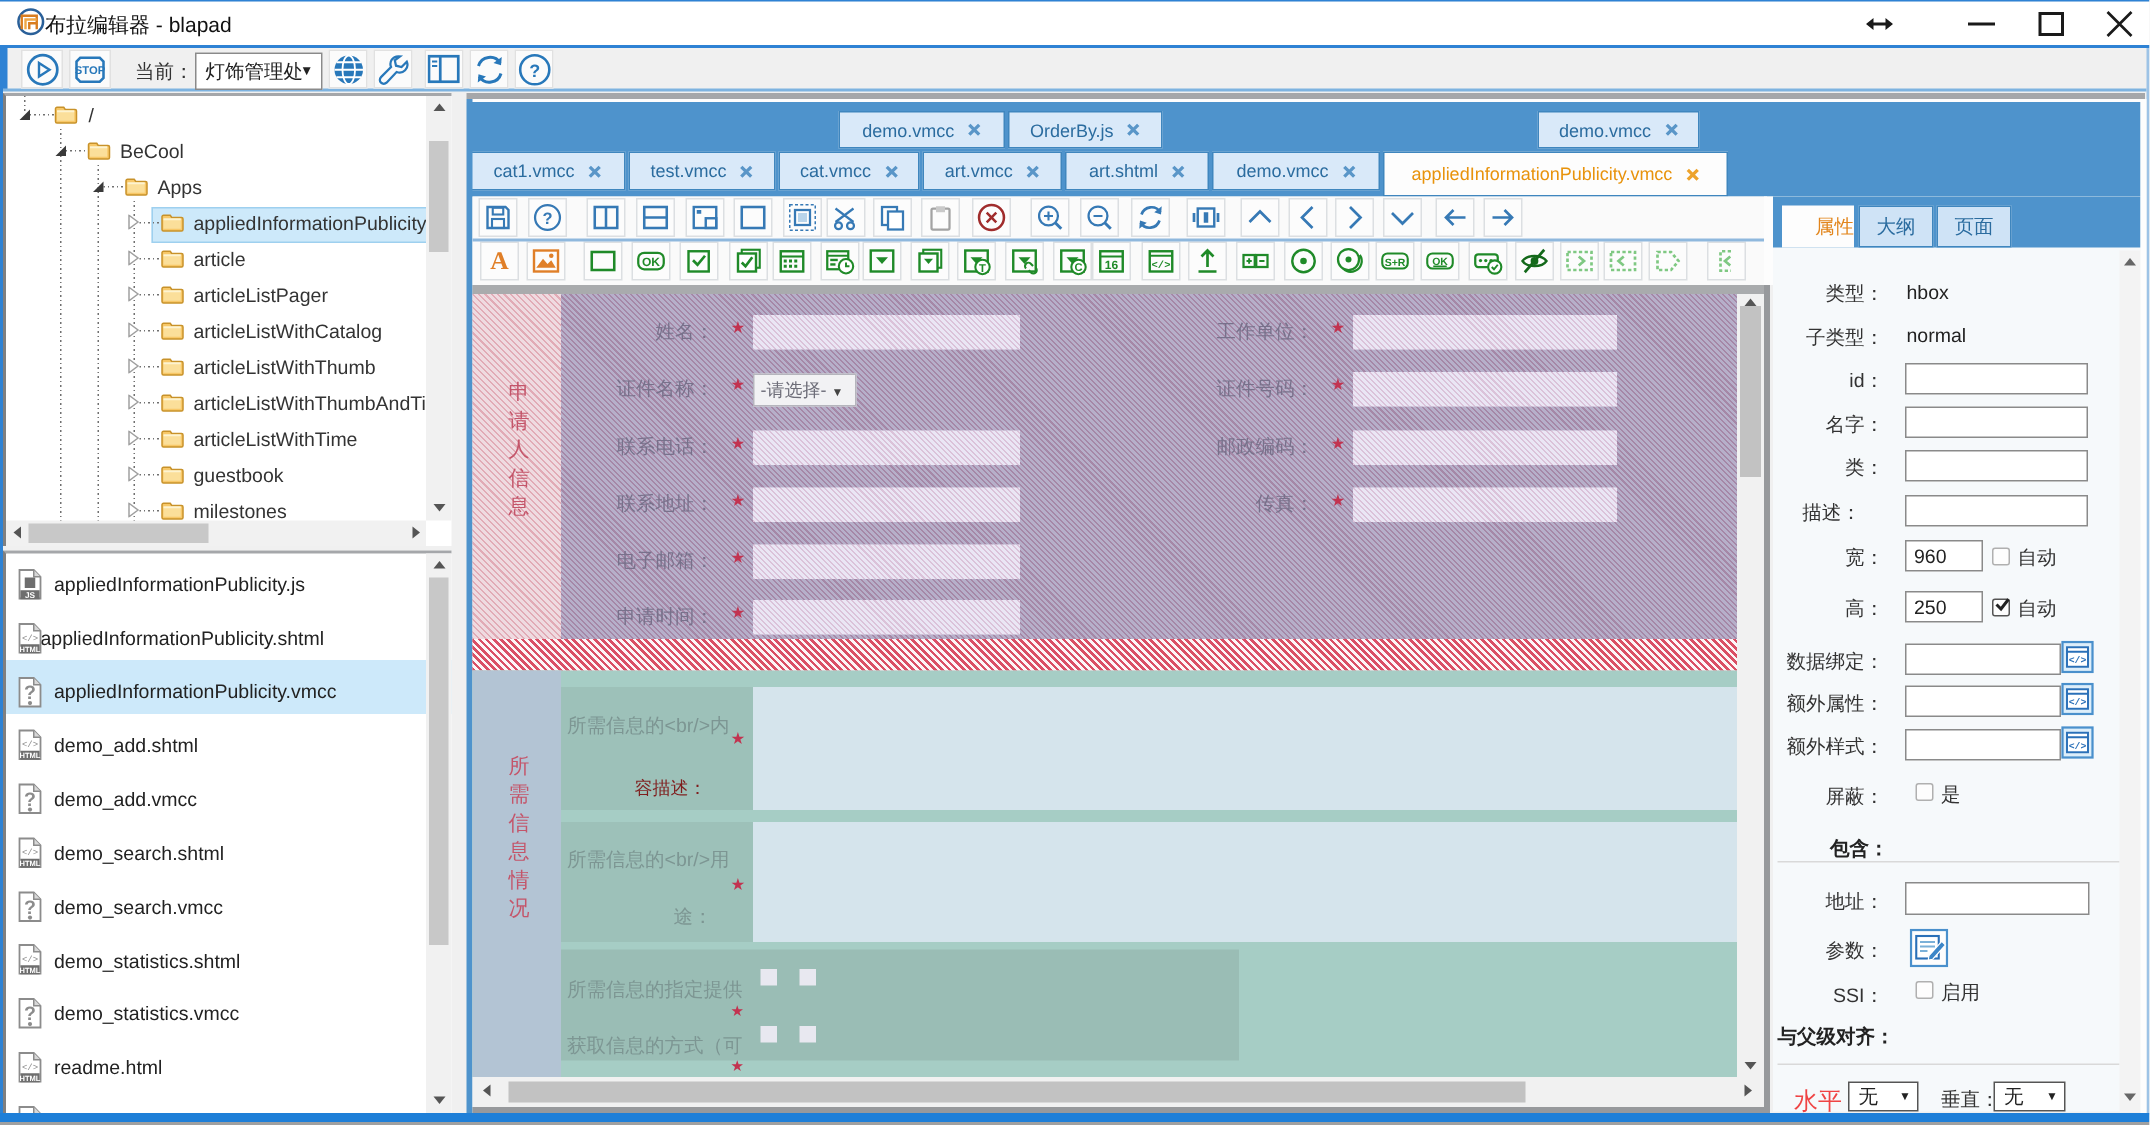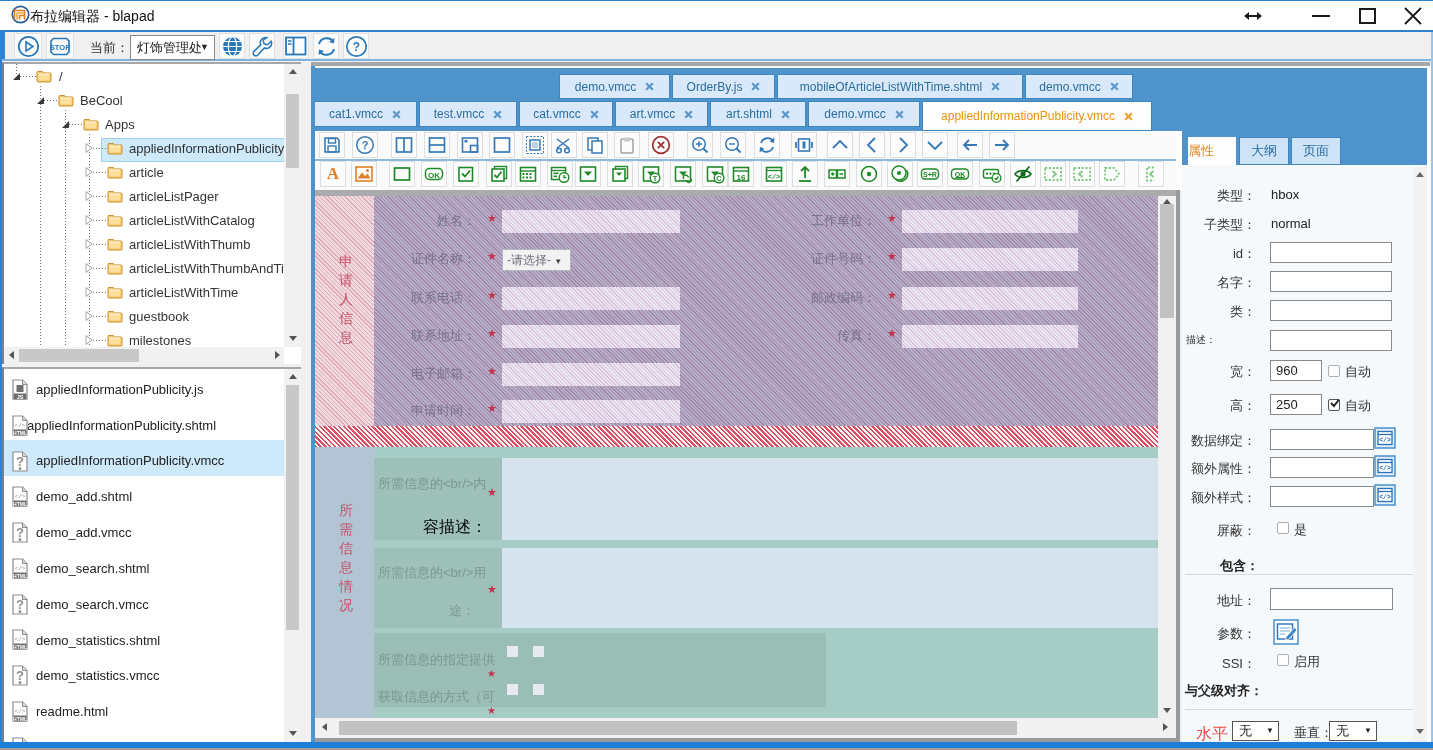--- a/index.html
+++ b/index.html
@@ -349,23 +349,20 @@
 <div class="arr" style="left:285px;top:5px;border-left:4px solid transparent;border-right:4px solid transparent;border-bottom:5px solid #555"></div>
 <div class="arr" style="left:285px;top:362px;border-left:4px solid transparent;border-right:4px solid transparent;border-top:5px solid #555"></div>
 </div>
 <div class="abs" id="graystrip"></div>
 <div class="abs" style="left:311px;top:66px;width:1119px;height:2px;background:#fdfdfd"></div>
 <div class="abs" id="tabbar">
 <div class="tab" style="left:246px;top:6px;width:111px;height:25px">demo.vmcc<svg width="9" height="9" viewBox="0 0 9 9" style="margin-left:9px">
           <path d="M1.2 1.2 L7.8 7.8 M7.8 1.2 L1.2 7.8" stroke="#5a96c8" stroke-width="2.2"></path>
         </svg></div>
 <div class="tab" style="left:359px;top:6px;width:103px;height:25px">OrderBy.js<svg width="9" height="9" viewBox="0 0 9 9" style="margin-left:9px">
-          <path d="M1.2 1.2 L7.8 7.8 M7.8 1.2 L1.2 7.8" stroke="#5a96c8" stroke-width="2.2"></path>
-        </svg></div>
-<div class="tab" style="left:464px;top:6px;width:246px;height:25px">mobileOfArticleListWithTime.shtml<svg width="9" height="9" viewBox="0 0 9 9" style="margin-left:9px">
           <path d="M1.2 1.2 L7.8 7.8 M7.8 1.2 L1.2 7.8" stroke="#5a96c8" stroke-width="2.2"></path>
         </svg></div>
 <div class="tab" style="left:712px;top:6px;width:108px;height:25px">demo.vmcc<svg width="9" height="9" viewBox="0 0 9 9" style="margin-left:9px">
           <path d="M1.2 1.2 L7.8 7.8 M7.8 1.2 L1.2 7.8" stroke="#5a96c8" stroke-width="2.2"></path>
         </svg></div>
 <div class="tab" style="left:0px;top:33px;width:104px;height:26px">cat1.vmcc<svg width="9" height="9" viewBox="0 0 9 9" style="margin-left:9px">
           <path d="M1.2 1.2 L7.8 7.8 M7.8 1.2 L1.2 7.8" stroke="#5a96c8" stroke-width="2.2"></path>
         </svg></div>
 <div class="tab" style="left:106px;top:33px;width:98px;height:26px">test.vmcc<svg width="9" height="9" viewBox="0 0 9 9" style="margin-left:9px">
           <path d="M1.2 1.2 L7.8 7.8 M7.8 1.2 L1.2 7.8" stroke="#5a96c8" stroke-width="2.2"></path>
@@ -743,21 +740,21 @@
       <div style="position:absolute;font-size:11px;color:#c23350;left:172px;top:212px">★</div>
 <div style="position:absolute;font-size:13px;color:#78718b;text-align:right;white-space:nowrap;left:441px;top:22px;width:120px">工作单位：</div>
       <div style="position:absolute;font-size:11px;color:#c23350;left:572px;top:22px">★</div>
 <div style="position:absolute;font-size:13px;color:#78718b;text-align:right;white-space:nowrap;left:441px;top:60px;width:120px">证件号码：</div>
       <div style="position:absolute;font-size:11px;color:#c23350;left:572px;top:60px">★</div>
 <div style="position:absolute;font-size:13px;color:#78718b;text-align:right;white-space:nowrap;left:441px;top:99px;width:120px">邮政编码：</div>
       <div style="position:absolute;font-size:11px;color:#c23350;left:572px;top:99px">★</div>
 <div style="position:absolute;font-size:13px;color:#78718b;text-align:right;white-space:nowrap;left:441px;top:137px;width:120px">传真：</div>
       <div style="position:absolute;font-size:11px;color:#c23350;left:572px;top:137px">★</div>
 <div style="position:absolute;font-size:13px;color:#7d9693;white-space:nowrap;left:63px;top:285px">所需信息的&lt;br/&gt;内</div>
-<div style="position:absolute;font-size:16px;color:#000000;white-space:nowrap;left:108px;top:327px">容描述：</div>
+<div style="position:absolute;font-size:12px;color:#7f1d1d;white-space:nowrap;left:108px;top:327px">容描述：</div>
 <div style="position:absolute;font-size:11px;color:#c23350;left:172px;top:296px">★</div>
 <div style="position:absolute;font-size:13px;color:#7d9693;white-space:nowrap;left:63px;top:374px">所需信息的&lt;br/&gt;用</div>
 <div style="position:absolute;font-size:13px;color:#7d9693;white-space:nowrap;left:134px;top:412px">途：</div>
 <div style="position:absolute;font-size:11px;color:#c23350;left:172px;top:393px">★</div>
 <div style="position:absolute;font-size:13px;color:#7d9693;white-space:nowrap;left:63px;top:461px">所需信息的指定提供</div>
 <div style="position:absolute;font-size:11px;color:#c23350;left:172px;top:478px;font-size:10px">★</div>
 <div style="position:absolute;font-size:13px;color:#7d9693;white-space:nowrap;left:63px;top:498px">获取信息的方式（可</div>
 <div style="position:absolute;font-size:11px;color:#c23350;left:172px;top:515px;font-size:10px">★</div>
 <div class="abs" style="left:192px;top:456px;width:11px;height:11px;background:#e8e8f0"></div>
 <div class="abs" style="left:192px;top:494px;width:11px;height:11px;background:#e8e8f0"></div>
@@ -770,34 +767,34 @@
 <div class="abs" style="left:0;top:528px;width:861px;height:20px;background:#f1f1f1"></div>
 <div class="abs" style="left:24px;top:531px;width:678px;height:14px;background:#c2c2c2"></div>
 <div class="arr" style="left:7px;top:533px;border-top:4px solid transparent;border-bottom:4px solid transparent;border-right:5px solid #555"></div>
 <div class="arr" style="left:848px;top:533px;border-top:4px solid transparent;border-bottom:4px solid transparent;border-left:5px solid #555"></div>
 </div>
 <div class="abs" id="ebr"></div>
 <div class="abs" style="left:1176px;top:131px;width:6px;height:59px;background:#fdfdfd"></div>
 <div class="abs" id="ebb"></div>
 <div class="abs" id="rightpanel">
 <div class="abs" style="left:0;top:0;width:245px;height:34px;background:#4e93cc"></div>
-<div class="abs" style="left:6px;top:6px;width:48px;height:28px;background:#fdfdfd;color:#e2851b;font-size:13px;text-align:left;line-height:28px">属性</div>
+<div class="abs" style="left:6px;top:6px;width:48px;height:28px;background:#fdfdfd;color:#e2851b;font-size:13px;text-align:right;line-height:28px">属性</div>
 <div class="abs" style="left:57px;top:6px;width:50px;height:28px;background:#cfe3f6;border:1px solid #3f86be;color:#2b6c9f;font-size:13px;text-align:center;line-height:26px">大纲</div>
 <div class="abs" style="left:109px;top:6px;width:50px;height:28px;background:#cfe3f6;border:1px solid #3f86be;color:#2b6c9f;font-size:13px;text-align:center;line-height:26px">页面</div>
 <div style="position:absolute;font-size:13px;color:#333;text-align:right;width:70px;white-space:nowrap;left:4px;top:56px">类型：</div>
       <div style="position:absolute;font-size:13px;color:#222;left:89px;top:56px">hbox</div>
 <div style="position:absolute;font-size:13px;color:#333;text-align:right;width:70px;white-space:nowrap;left:4px;top:85px">子类型：</div>
       <div style="position:absolute;font-size:13px;color:#222;left:89px;top:85px">normal</div>
 <div style="position:absolute;font-size:13px;color:#333;text-align:right;width:70px;white-space:nowrap;left:4px;top:114px">id：</div>
       <div style="position:absolute;background:#fff;border:1px solid #8a8a8a;left:88px;top:111px;width:122px;height:21px"></div>
 <div style="position:absolute;font-size:13px;color:#333;text-align:right;width:70px;white-space:nowrap;left:4px;top:143px">名字：</div>
       <div style="position:absolute;background:#fff;border:1px solid #8a8a8a;left:88px;top:140px;width:122px;height:21px"></div>
 <div style="position:absolute;font-size:13px;color:#333;text-align:right;width:70px;white-space:nowrap;left:4px;top:172px">类：</div>
       <div style="position:absolute;background:#fff;border:1px solid #8a8a8a;left:88px;top:169px;width:122px;height:21px"></div>
-<div style="position:absolute;font-size:10px;color:#333;text-align:left;width:70px;white-space:nowrap;left:4px;top:202px">描述：</div>
+<div style="position:absolute;font-size:13px;color:#333;text-align:center;width:70px;white-space:nowrap;left:4px;top:202px">描述：</div>
       <div style="position:absolute;background:#fff;border:1px solid #8a8a8a;left:88px;top:199px;width:122px;height:21px"></div>
 <div style="position:absolute;font-size:13px;color:#333;text-align:right;width:70px;white-space:nowrap;left:4px;top:232px">宽：</div>
       <div style="position:absolute;background:#fff;border:1px solid #8a8a8a;left:88px;top:229px;width:52px;height:21px;font-size:13px;color:#222;line-height:19px;padding-left:5px">960</div>
 <div class="cb" style="left:146px;top:234px"></div>
       <div style="position:absolute;left:163px;top:232px;font-size:13px;color:#333">自动</div>
 <div style="position:absolute;font-size:13px;color:#333;text-align:right;width:70px;white-space:nowrap;left:4px;top:266px">高：</div>
       <div style="position:absolute;background:#fff;border:1px solid #8a8a8a;left:88px;top:263px;width:52px;height:21px;font-size:13px;color:#222;line-height:19px;padding-left:5px">250</div>
 <div class="cb" style="left:146px;top:268px;border-color:#555"></div>
       <svg class="abs" style="left:146px;top:265px" width="14" height="14" viewBox="0 0 14 14">
         <path d="M3 7 L6 10 L11 3.5" fill="none" stroke="#222" stroke-width="2"></path>

